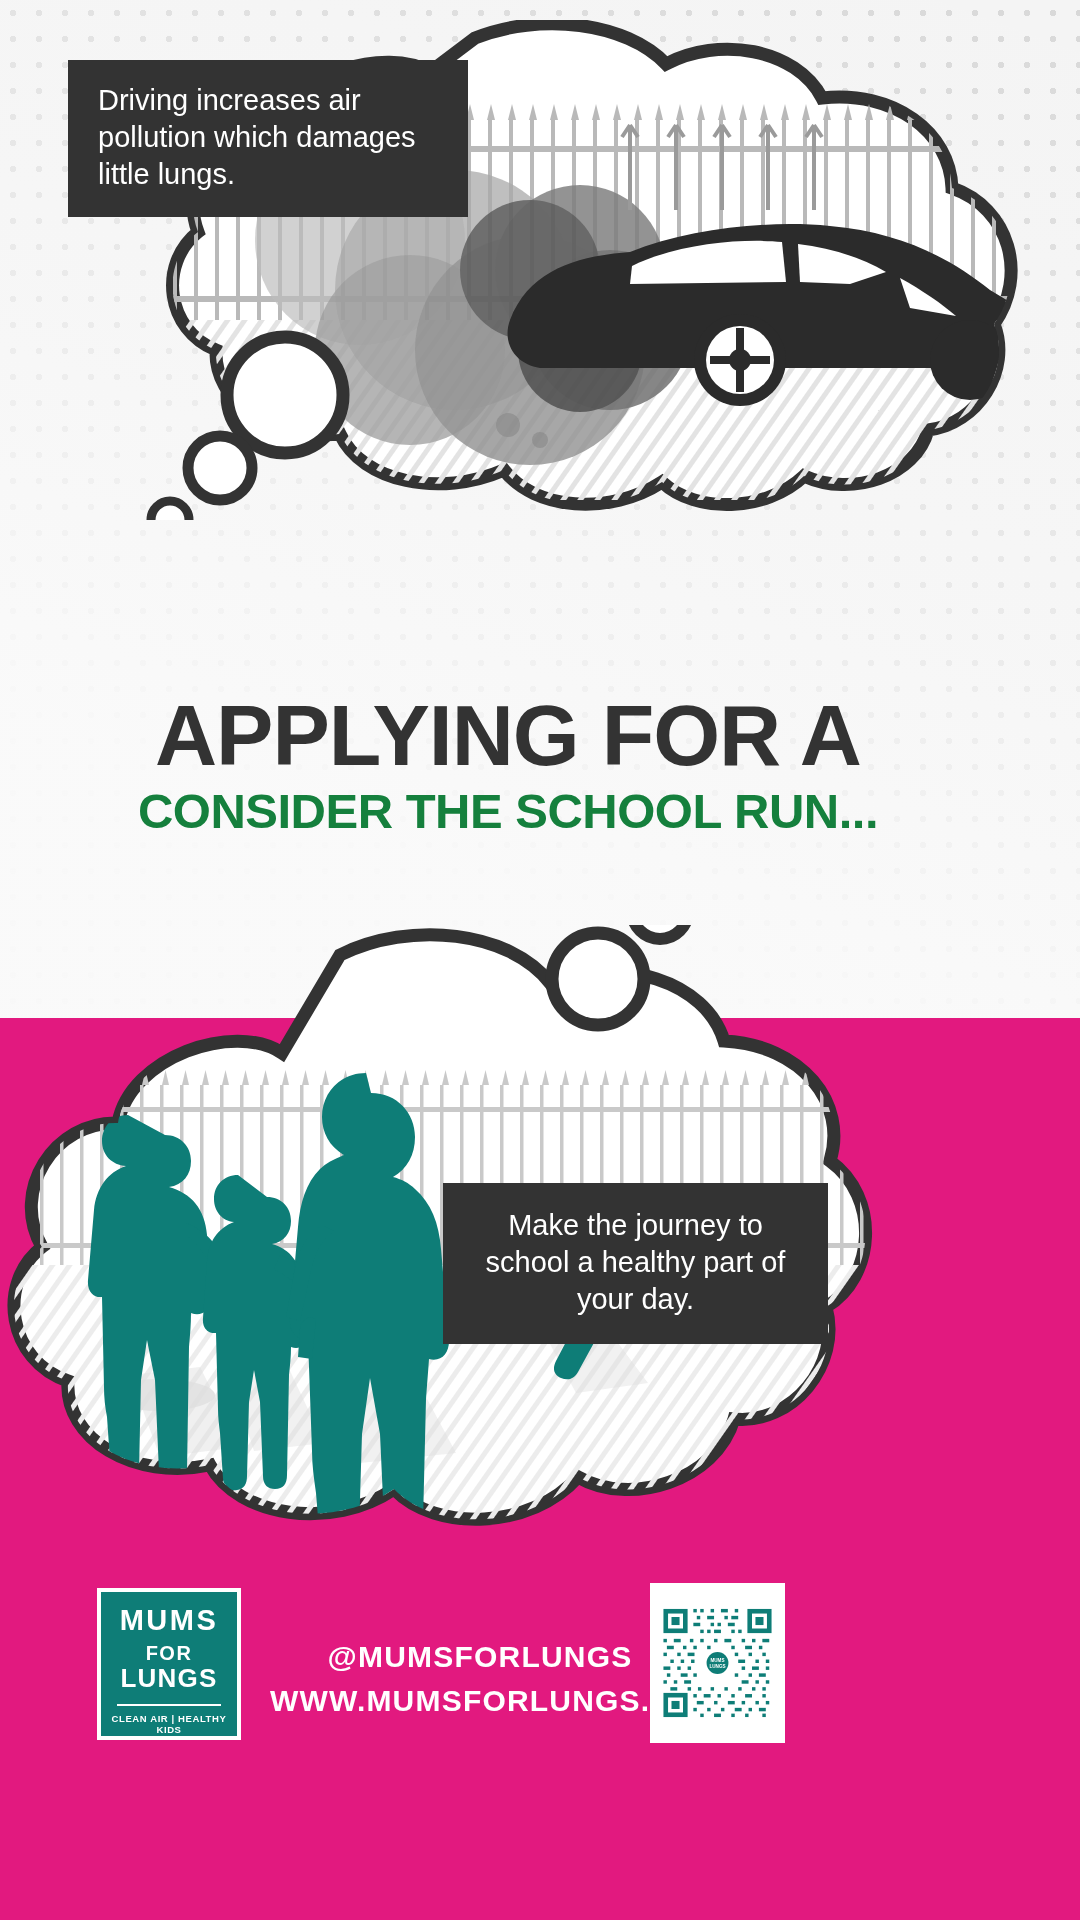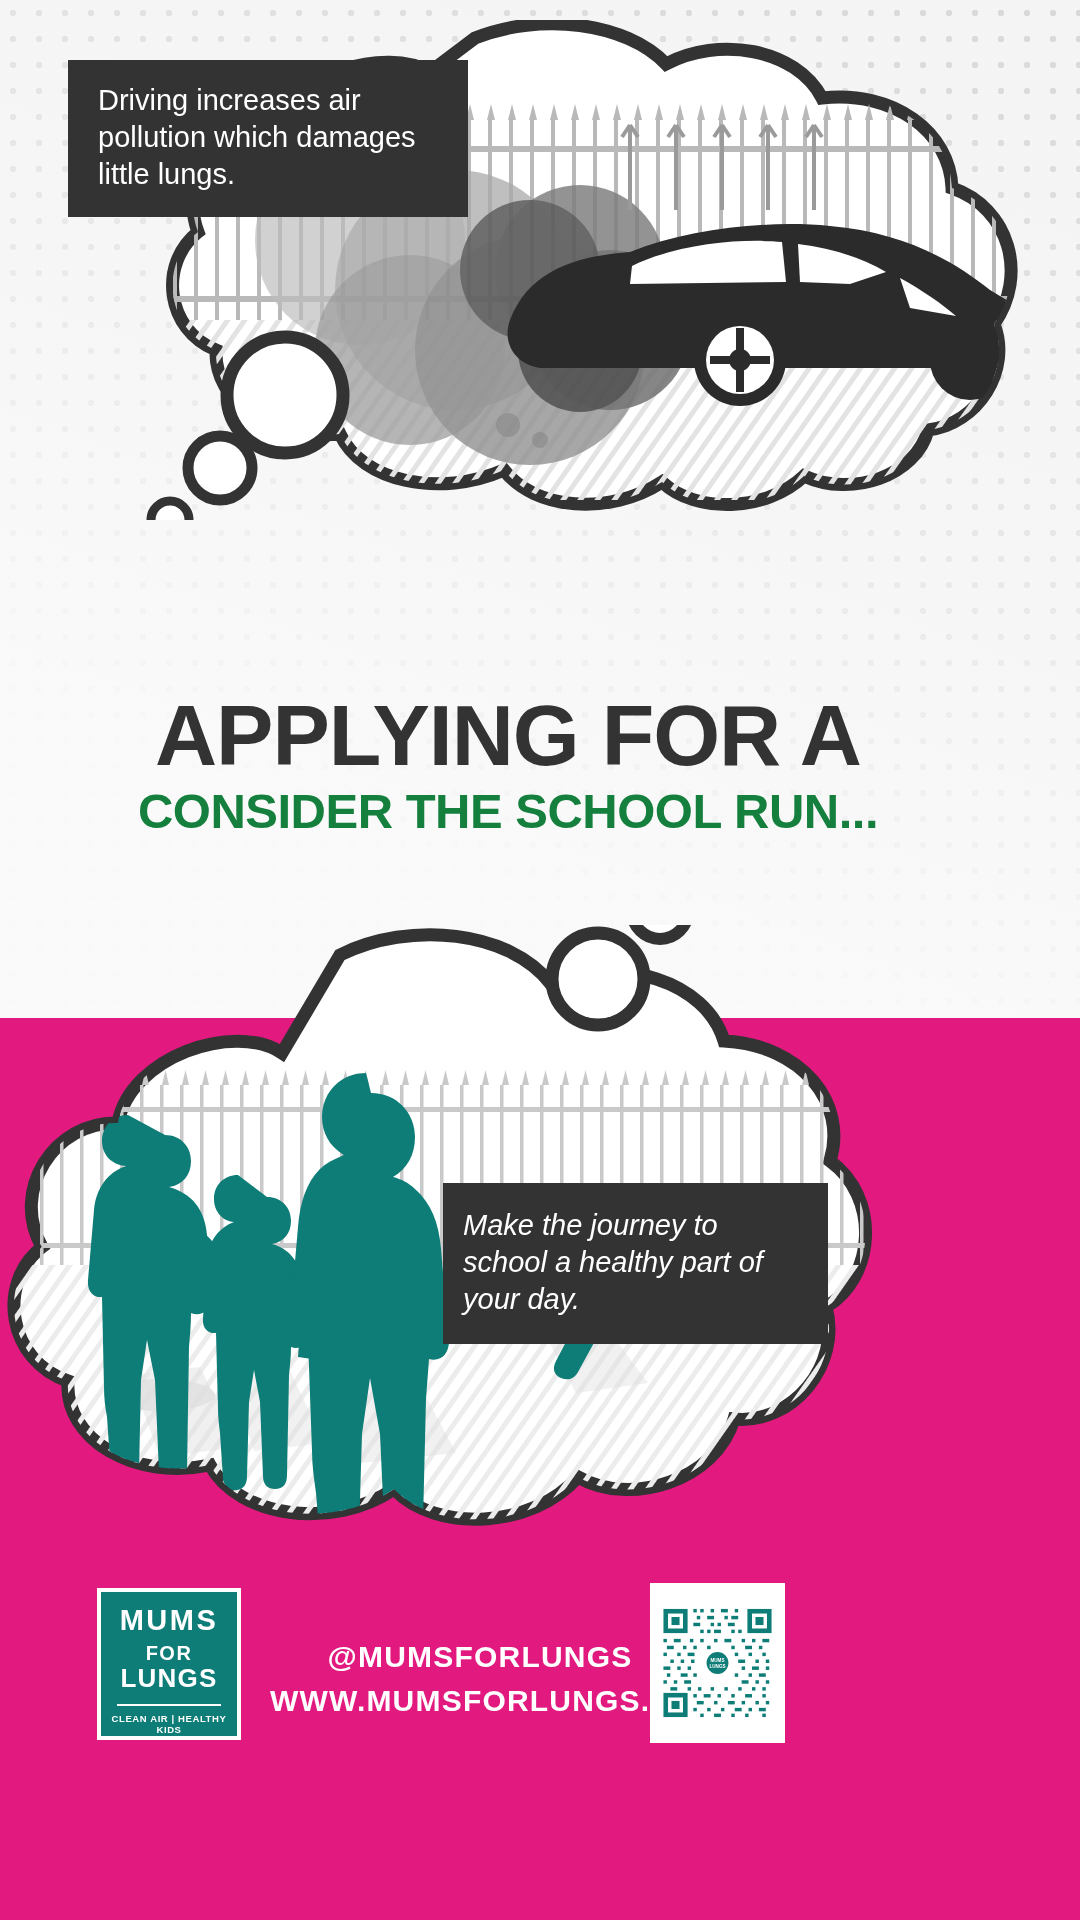--- a/index.html
+++ b/index.html
@@ -94,22 +94,22 @@
     line-height: 1.28;
     padding: 22px 26px 24px 30px;
   }
   .callout-top {
     left: 68px; top: 60px;
     width: 400px;
   }
   .callout-bottom {
     left: 443px; top: 1183px;
     width: 385px;
+    text-align: center;
     padding: 24px 20px 26px 20px;
-    font-style: italic;
   }
 
   
   .logo-box {
     position: absolute;
     left: 97px; top: 1588px;
     width: 144px; height: 152px;
     background: #ffffff;
     padding: 4px;
   }

